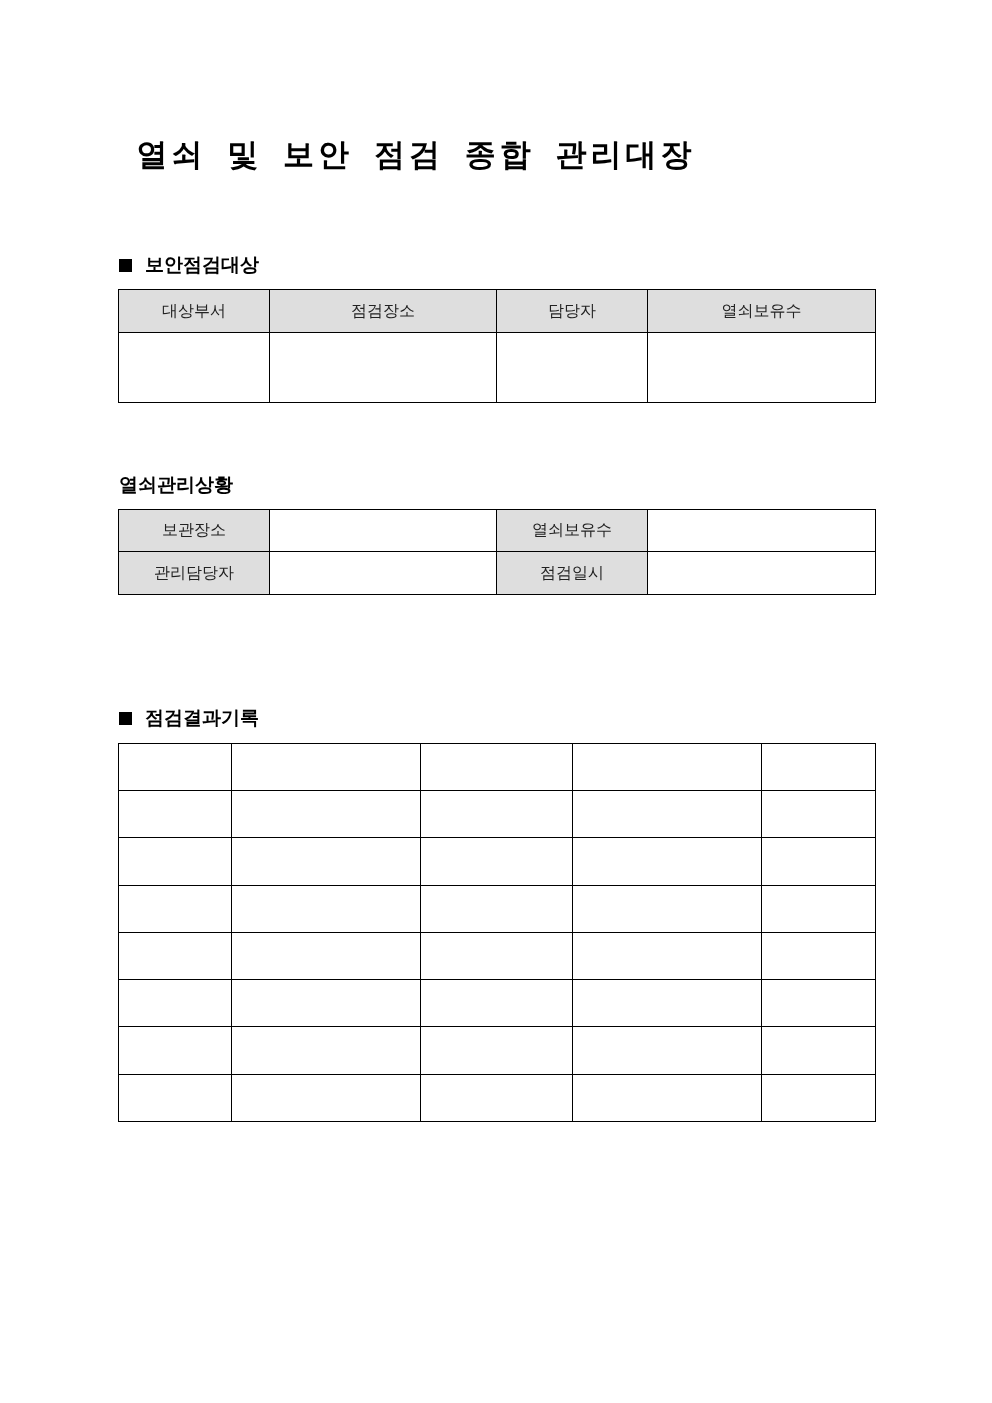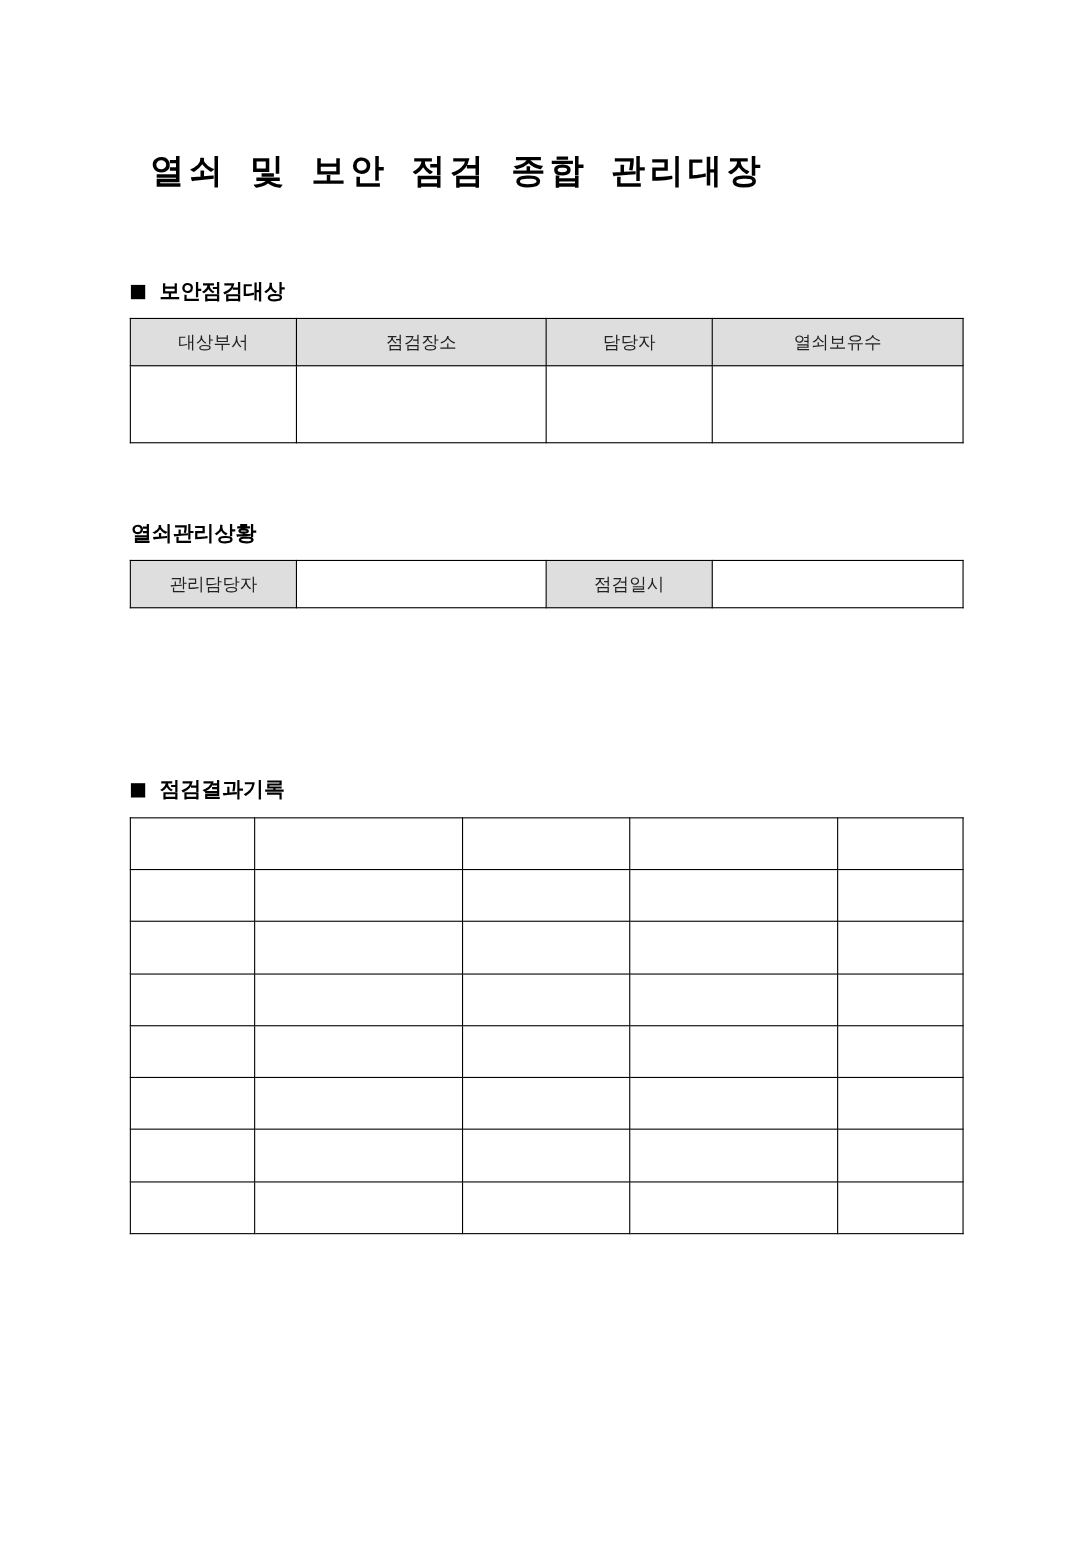--- a/index.html
+++ b/index.html
@@ -64,20 +64,26 @@
   <span>열쇠관리상황</span>
 </div>
 <table style="top:509px;">
   <colgroup>
     <col style="width:151px">
       <col style="width:227px">
       <col style="width:151px">
       <col style="width:228px">
   </colgroup>
   <tbody>
+      <tr style="height:42px;">
+    <td class="hd">보관장소</td>
+    <td></td>
+    <td class="hd">열쇠보유수</td>
+    <td></td>
+  </tr>
   <tr style="height:43px;">
     <td class="hd">관리담당자</td>
     <td></td>
     <td class="hd">점검일시</td>
     <td></td>
   </tr>
 </tbody>
   </table>
 
 <div class="section-heading" style="top:706px;text-align:center;">

